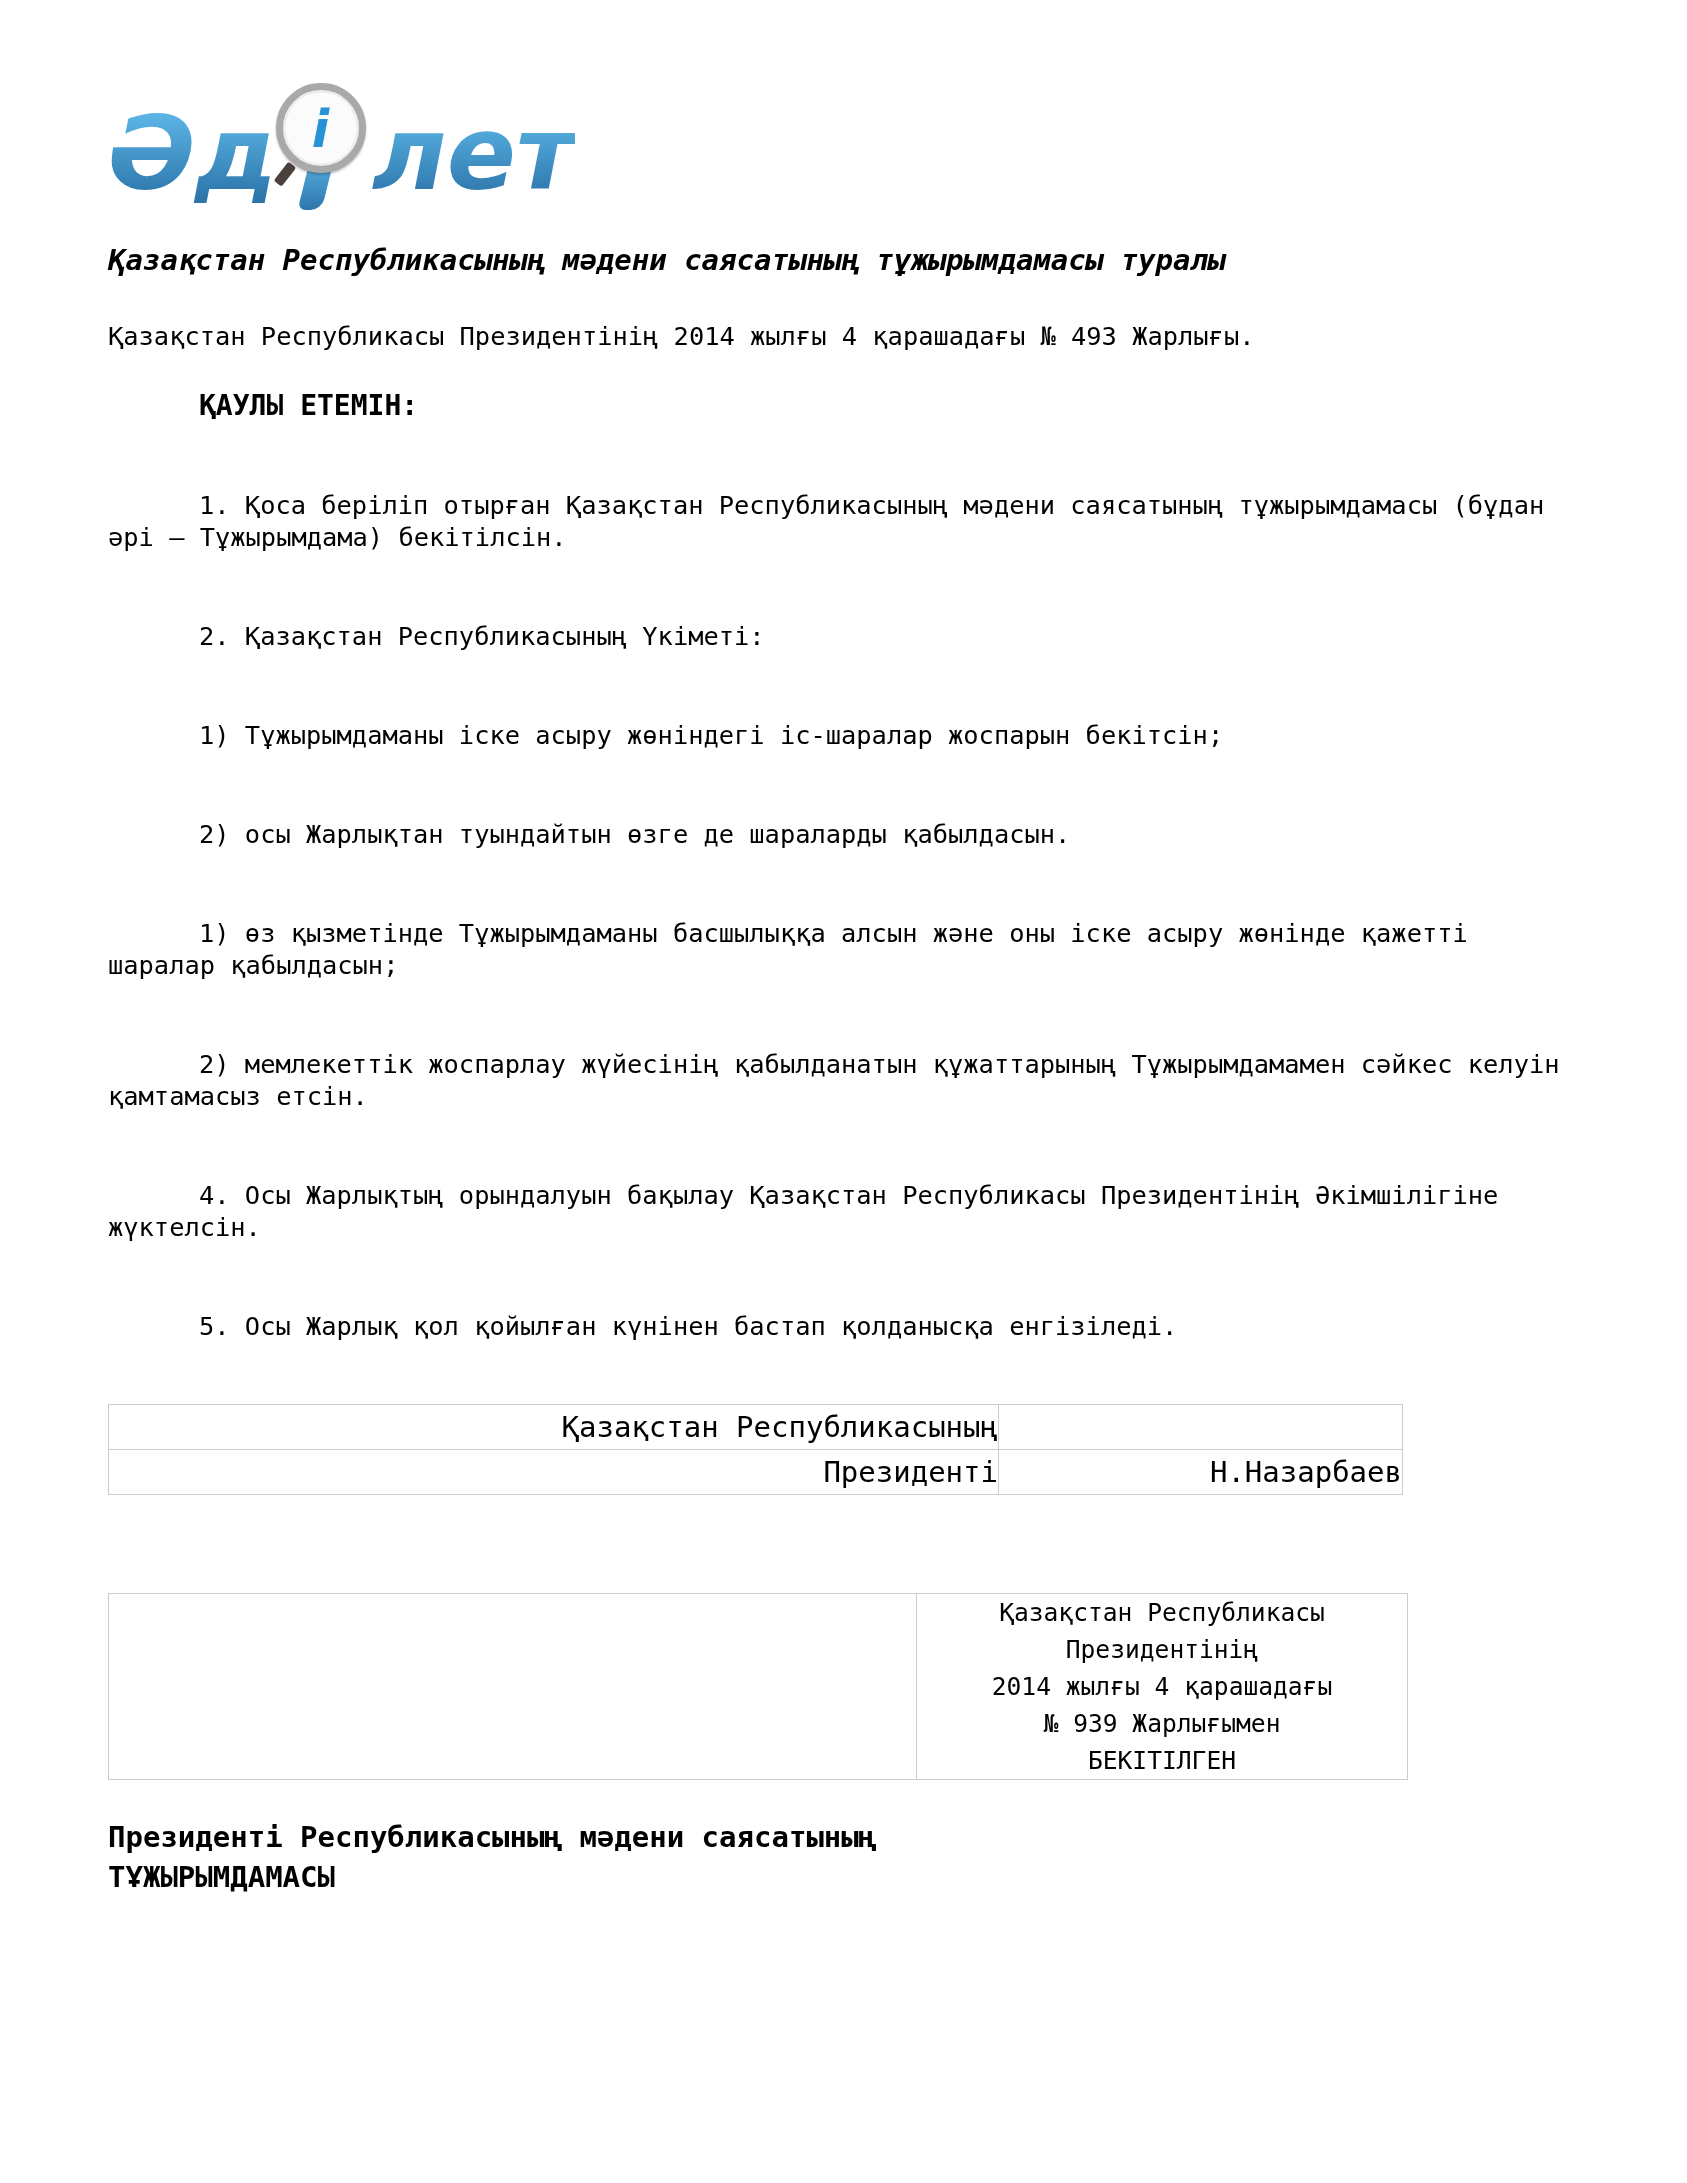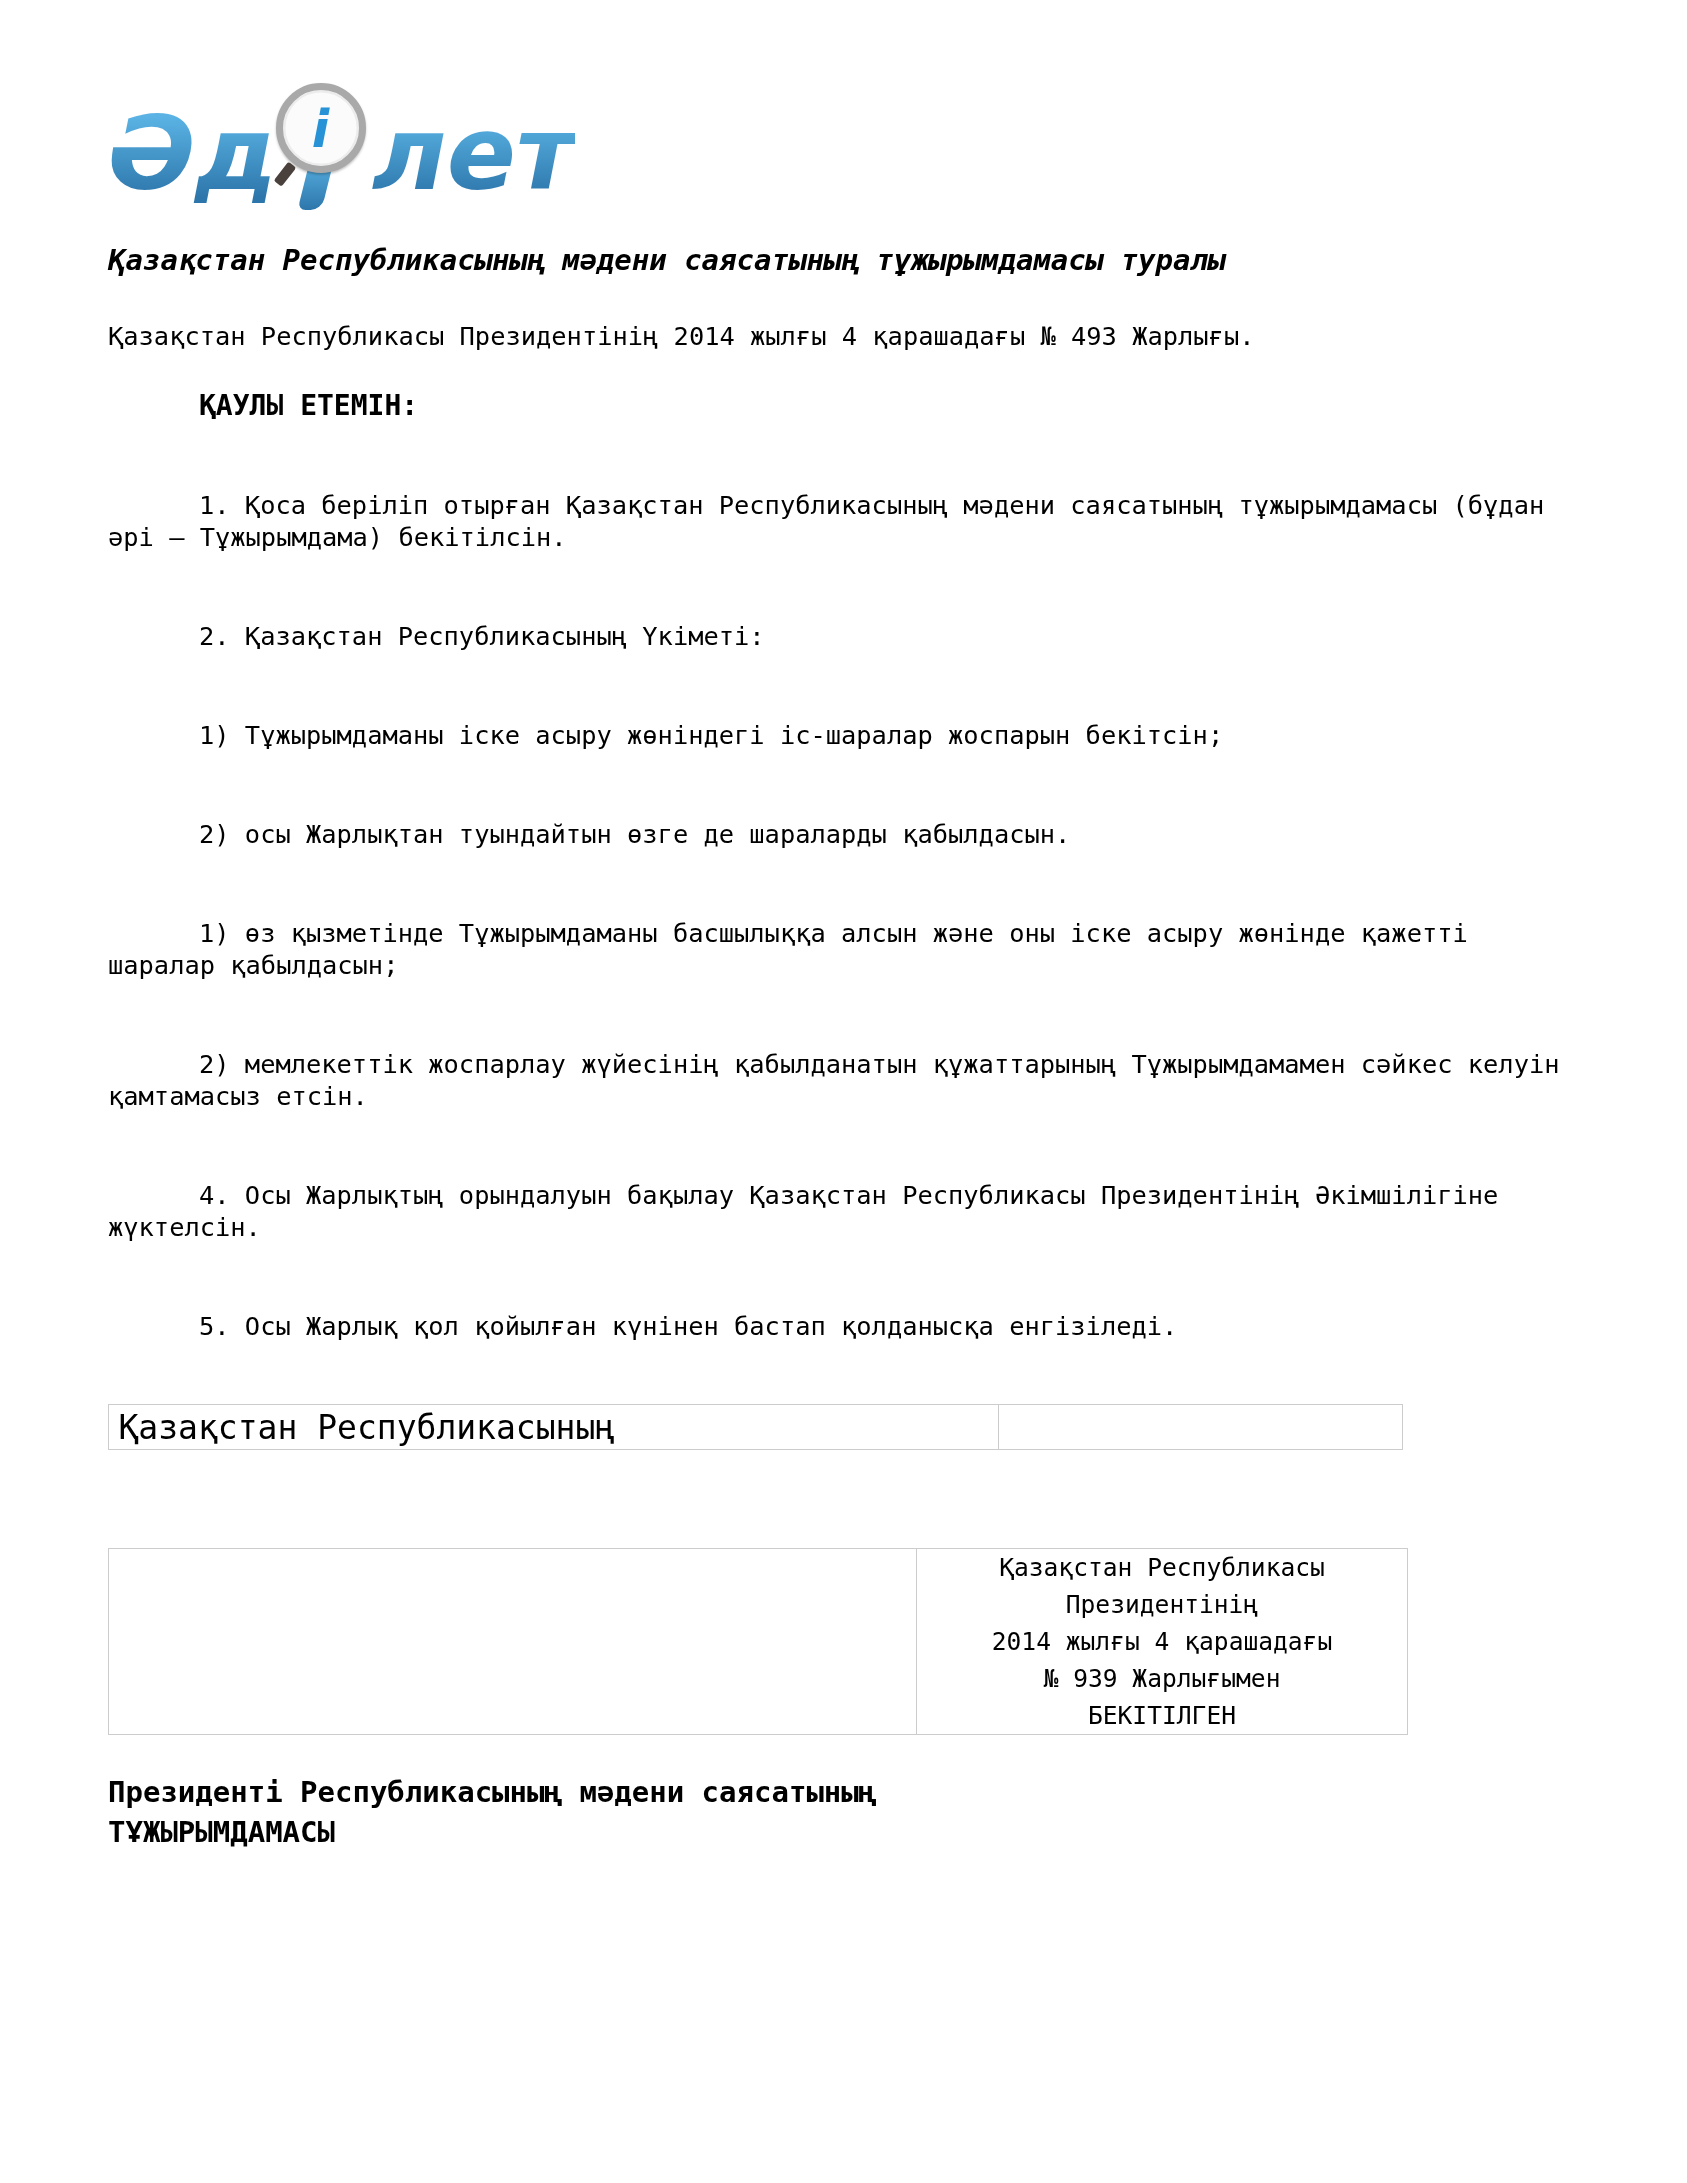--- a/index.html
+++ b/index.html
@@ -122,26 +122,27 @@
 
   
   table.sig-table {
     margin-top: 62px;
     border-collapse: collapse;
     table-layout: fixed;
     width: 1294px;
   }
   table.sig-table td {
     border: 1.6px solid var(--table-border);
-    font-size: 33px;
+    font-size: 29px;
     height: 44px;
     padding: 0 0 0 9.5px;
     vertical-align: middle;
     overflow: hidden;
     white-space: nowrap;
+    text-align: right;
   }
 
   
   table.approval-table {
     margin-top: 98px;
     border-collapse: collapse;
     table-layout: fixed;
     width: 1299px;
   }
   table.approval-table td {
@@ -191,20 +192,24 @@
 
   <table class="sig-table">
     <colgroup>
         <col style="width:890px">
         <col style="width:404px">
       </colgroup>
     <tbody>
         <tr>
       <td>Қазақстан Республикасының</td>
       <td></td>
+    </tr>
+    <tr>
+      <td>Президенті</td>
+      <td>Н.Назарбаев</td>
     </tr>
   </tbody>
     </table>
 
   <table class="approval-table">
     <colgroup>
         <col style="width:808px">
         <col style="width:491px">
       </colgroup>
     <tbody>

